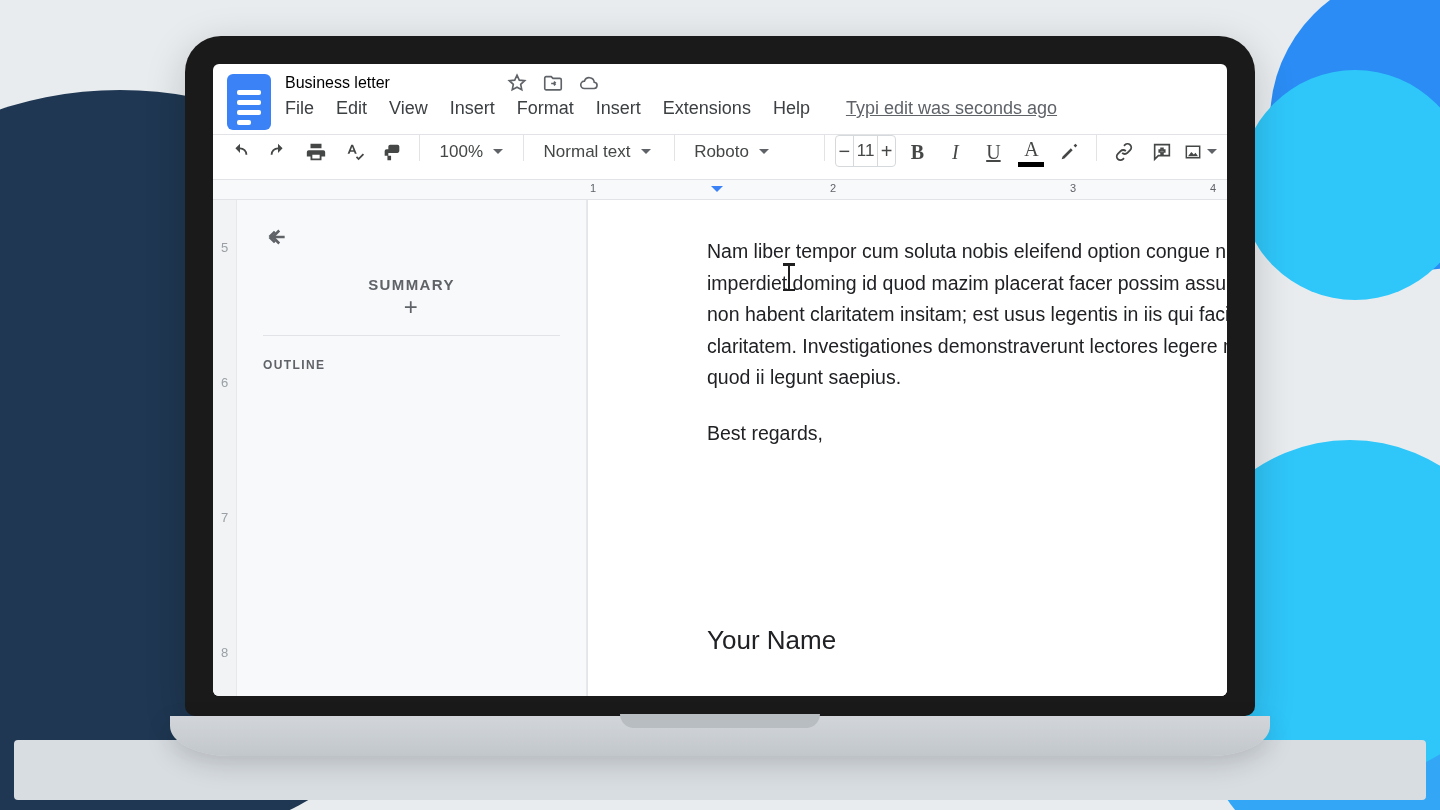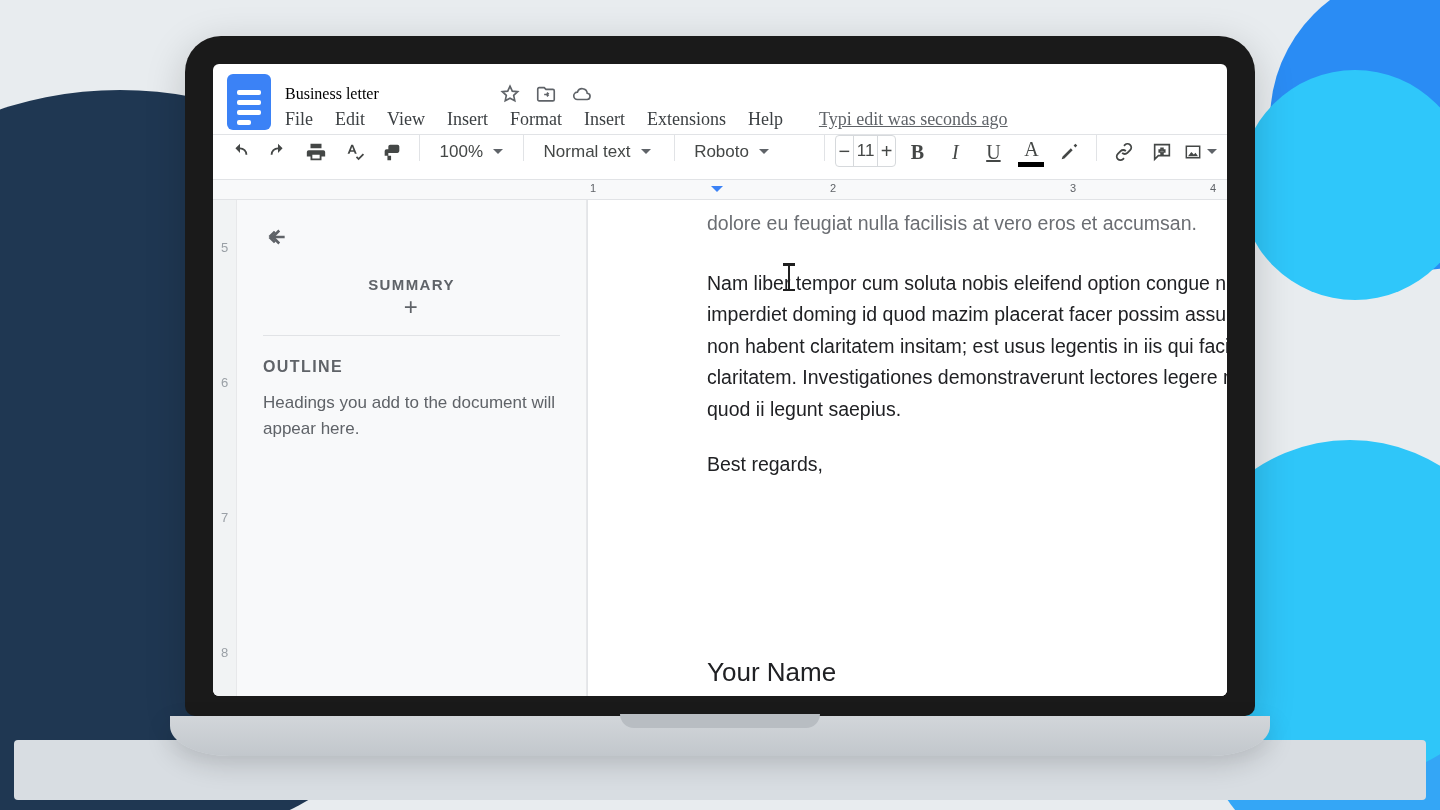--- a/index.html
+++ b/index.html
@@ -33,21 +33,21 @@
     border-radius: 0 0 60px 60px / 0 0 30px 30px;
     box-shadow: 0 10px 26px rgba(0,0,0,.15);
   }
   .laptop-notch {
     position: absolute; left: 50%; transform: translateX(-50%);
     top: -2px; width: 200px; height: 14px;
     background: #b8bdc2; border-radius: 0 0 14px 14px;
   }
 
   
-  .header { padding: 8px 14px 4px 14px; display: flex; align-items: flex-end; gap: 14px; font-family: Liberation Serif, serif; }
+  .header { padding: 8px 14px 4px 14px; display: flex; align-items: flex-start; gap: 14px; }
   .docs-logo {
     width: 44px; height: 56px; border-radius: 6px; background: #3b82f6;
     position: relative; flex: 0 0 auto; margin-top: 2px;
   }
   .docs-logo::before, .docs-logo::after {
     content: ""; position: absolute; background: #fff; border-radius: 2px;
   }
   .docs-logo::before { left: 10px; right: 10px; top: 16px; height: 5px; box-shadow: 0 10px 0 #fff, 0 20px 0 #fff; }
   .docs-logo::after  { left: 10px; width: 14px; top: 46px; height: 5px; }
 
@@ -119,21 +119,21 @@
   }
   .outline-back { margin-bottom: 22px; cursor: pointer; }
   .outline-back svg { width: 26px; height: 26px; stroke: #5f6368; fill: none; stroke-width: 2.4; }
   .summary-row {
     display: flex; justify-content: space-between; align-items: center;
     font-size: 15px; letter-spacing: 1.4px; font-weight: 600;
     padding-bottom: 14px; border-bottom: 1px solid #e1e3e6; flex-direction: column;
   }
   .summary-row .plus { font-size: 24px; font-weight: 400; color: #5f6368; cursor: pointer; }
   .outline-heading {
-    margin-top: 22px; font-size: 16px; letter-spacing: 1.4px;
+    margin-top: 22px; font-size: 12px; letter-spacing: 1.4px;
     font-weight: 600; margin-bottom: 14px;
   }
   .outline-empty { font-size: 17px; line-height: 1.5; color: #5f6368; }
 
   .page-area {
     flex: 1; background: #f1f3f4; position: relative; overflow: hidden;
   }
   .page {
     position: absolute; left: 0; right: -80px; top: -12px;
     background: #fff; padding: 20px 0 80px 120px;
@@ -318,26 +318,24 @@
             <svg viewBox="0 0 24 24">
                 <path d="M15 6l-6 6 6 6M3 12h0"></path>
                 <path d="M20 12H6m0 0l5-5m-5 5l5 5"></path>
               </svg>
           </div>
           <div class="summary-row">
             <span>SUMMARY</span>
             <span class="plus">+</span>
           </div>
           <div class="outline-heading">OUTLINE</div>
-          <div class="outline-empty">Headings you add to the document will appear here.</div>
         </div>
 
         <div class="page-area">
           <div class="page">
-            <div class="para-top">dolore eu feugiat nulla facilisis at vero eros et accumsan.</div>
             <p style="margin-top:28px">Nam liber tempor cum soluta nobis eleifend option congue nihil imperdiet doming id quod mazim placerat facer possim assum. Typi non habent claritatem insitam; est usus legentis in iis qui facit eorum claritatem. Investigationes demonstraverunt lectores legere me lius quod ii legunt saepius.</p>
             <p class="closing">Best regards,</p>
             <div class="sig-name">Your Name</div>
 
           </div>
           <div class="ibeam" style="left:194px; top:63px;">
               <span></span>
             </div>
         </div>
       </div>

